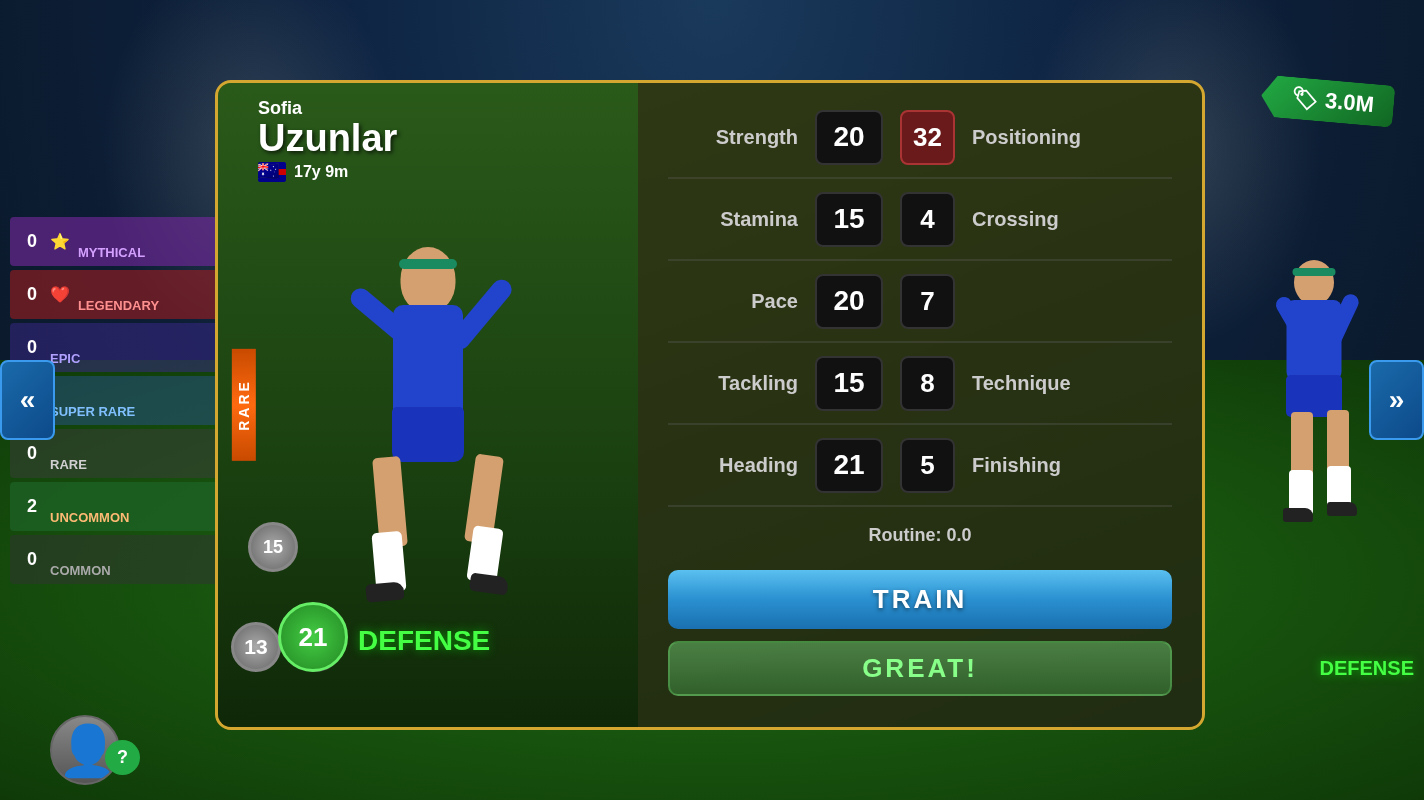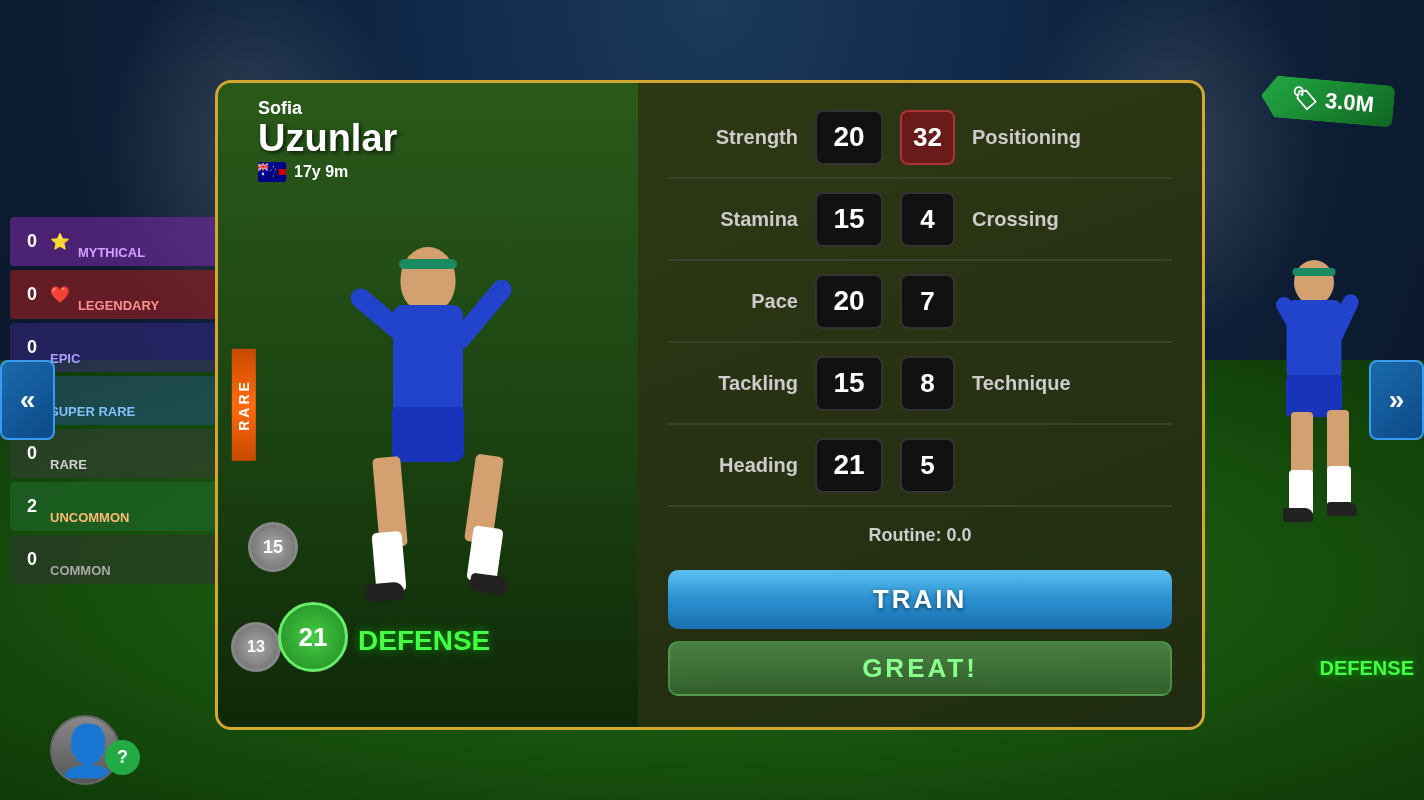--- a/index.html
+++ b/index.html
@@ -441,21 +441,21 @@
       left: 13px;
       width: 50px;
       height: 50px;
       background: radial-gradient(circle, #aaaaaa, #666666);
       border-radius: 50%;
       border: 3px solid #888;
       display: flex;
       align-items: center;
       justify-content: center;
       color: white;
-      font-size: 16px;
+      font-size: 21px;
       font-weight: bold;
     }
 
     .defense-label {
       position: absolute;
       bottom: 70px;
       left: 140px;
       color: #44ff44;
       font-size: 28px;
       font-weight: 900;
@@ -904,20 +904,21 @@
       <div class="stat-value">15</div>
       <div class="stat-value stat-value-right">8</div>
       <span class="stat-name-right">Technique</span>
     </div>
     <div class="stats-divider"></div>
 
     <div class="stat-row">
       <span class="stat-name">Heading</span>
       <div class="stat-value">21</div>
       <div class="stat-value stat-value-right">5</div>
+      <span class="stat-name-right">Finishing</span>
     </div>
     <div class="stats-divider"></div>
 
     <div class="routine-row">
       <span class="routine-text">Routine: 0.0</span>
     </div>
 
     <button class="train-button">TRAIN</button>
 
     <button class="great-button">GREAT!</button>

